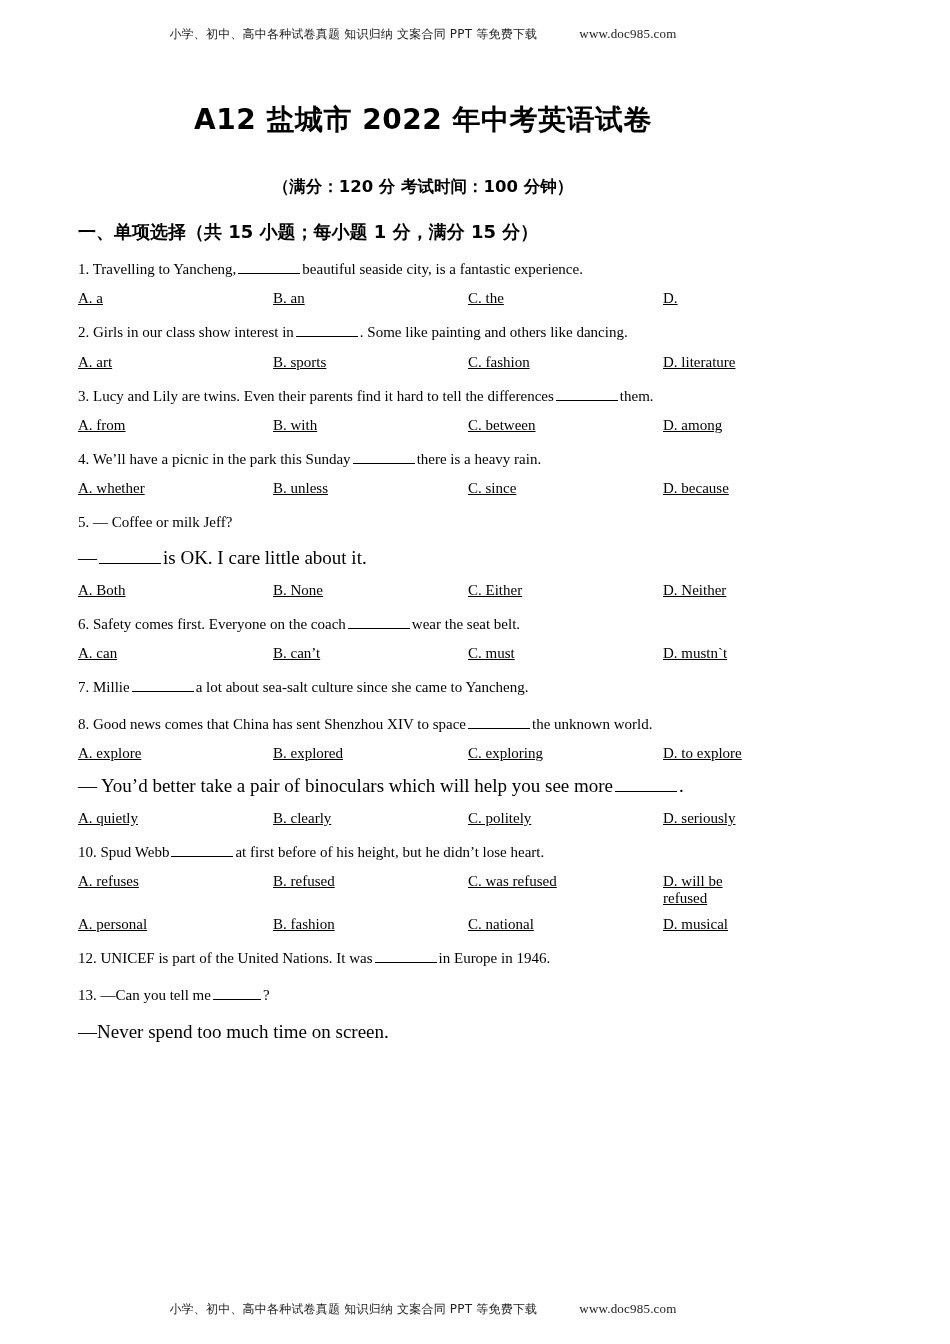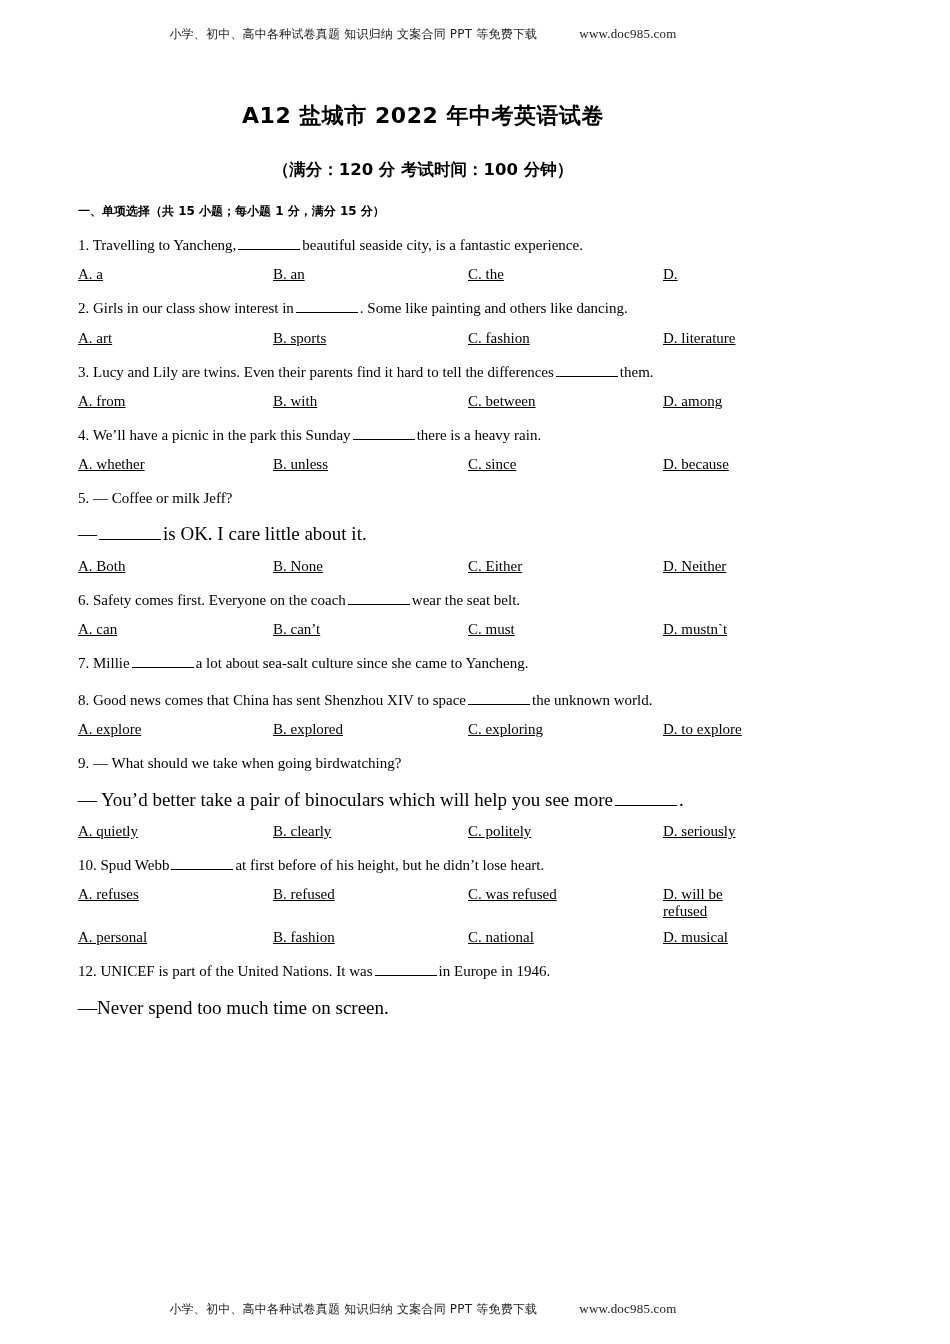--- a/index.html
+++ b/index.html
@@ -40,43 +40,43 @@
     display: inline-block;
     width: 42px;
   }
   .ad-url {
     font-family: "Liberation Serif", "DejaVu Serif", serif;
     font-size: 13px;
   }
   .doc-title {
     text-align: center;
     font-weight: bold;
-    font-size: 22px;
+    font-size: 28px;
     margin-top: 58px;
     margin-bottom: 0;
     font-family: "DejaVu Sans", sans-serif;
     letter-spacing: 0.5px;
   }
   .subtitle {
     text-align: center;
     font-weight: bold;
     font-size: 16.5px;
-    margin-top: 28px;
+    margin-top: 37px;
     font-family: "DejaVu Sans", sans-serif;
   }
   .section-line {
     text-align: center;
     font-weight: bold;
     font-size: 16px;
     margin-top: 16px;
     font-family: "DejaVu Sans", sans-serif;
   }
   .part-heading {
     font-weight: bold;
-    font-size: 12px;
+    font-size: 18px;
     margin-top: 22px;
     margin-bottom: 6px;
     font-family: "DejaVu Sans", sans-serif;
   }
   .q-stem {
     font-size: 15px;
     line-height: 1.55;
     margin-top: 14px;
     font-family: "Liberation Serif", "DejaVu Serif", serif;
   }
@@ -204,23 +204,20 @@
   <div class="q-stem">
     <span>8. Good news comes that China has sent Shenzhou XIV to space</span><span class="blank"></span><span>the unknown world.</span>
   </div>
   <div class="options">
     <div class="opt">A. explore</div>
     <div class="opt">B. explored</div>
     <div class="opt">C. exploring</div>
     <div class="opt">D. to explore</div>
   </div>
 
-  <div class="q-stem">
-    <span>9. — What should we take when going birdwatching?</span>
-  </div>
   <div class="q-sub">
     <span>— You’d better take a pair of binoculars which will help you see more</span><span class="blank"></span><span>.</span>
   </div>
   <div class="options">
     <div class="opt">A. quietly</div>
     <div class="opt">B. clearly</div>
     <div class="opt">C. politely</div>
     <div class="opt">D. seriously</div>
   </div>
 
@@ -238,20 +235,23 @@
     <div class="opt">A. personal</div>
     <div class="opt">B. fashion</div>
     <div class="opt">C. national</div>
     <div class="opt">D. musical</div>
   </div>
 
   <div class="q-stem">
     <span>12. UNICEF is part of the United Nations. It was</span><span class="blank"></span><span>in Europe in 1946.</span>
   </div>
 
+  <div class="q-stem">
+    <span>13. —Can you tell me</span><span class="blank short"></span><span>?</span>
+  </div>
   <div class="q-sub">
     <span>—Never spend too much time on screen.</span>
   </div>
 
   <div class="spacer-bottom"></div>
 
   <div class="footer-ad">
     <span class="ad-cn">小学、初中、高中各种试卷真题  知识归纳  文案合同  PPT 等免费下载</span><span class="ad-gap"></span><span class="ad-url">www.doc985.com</span>
   </div>
 

